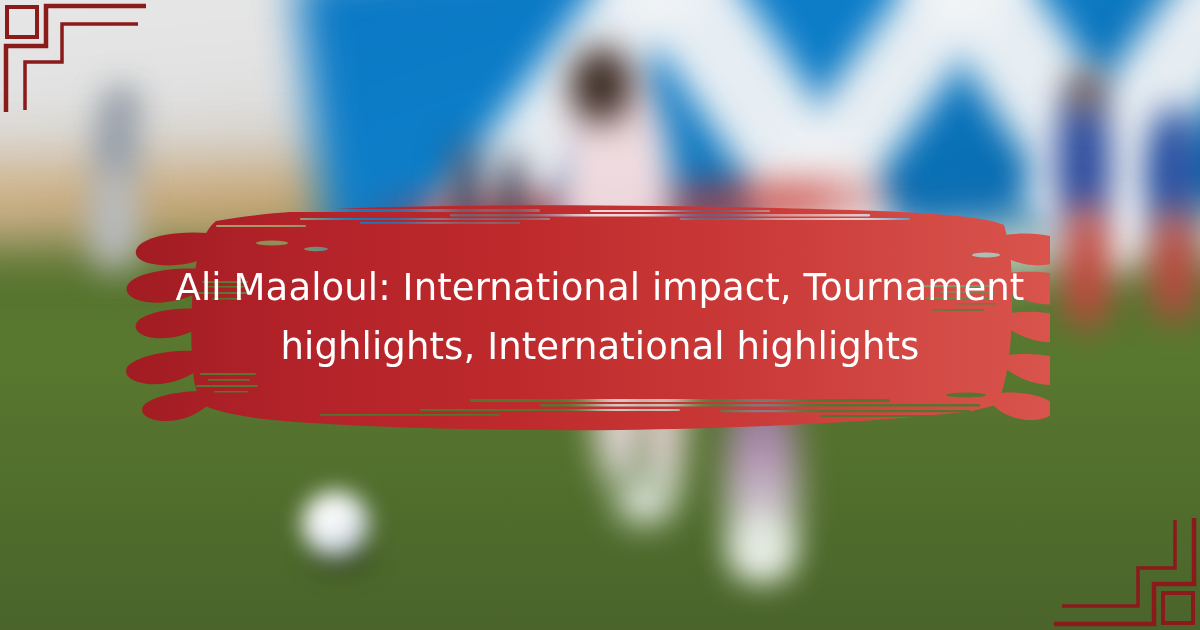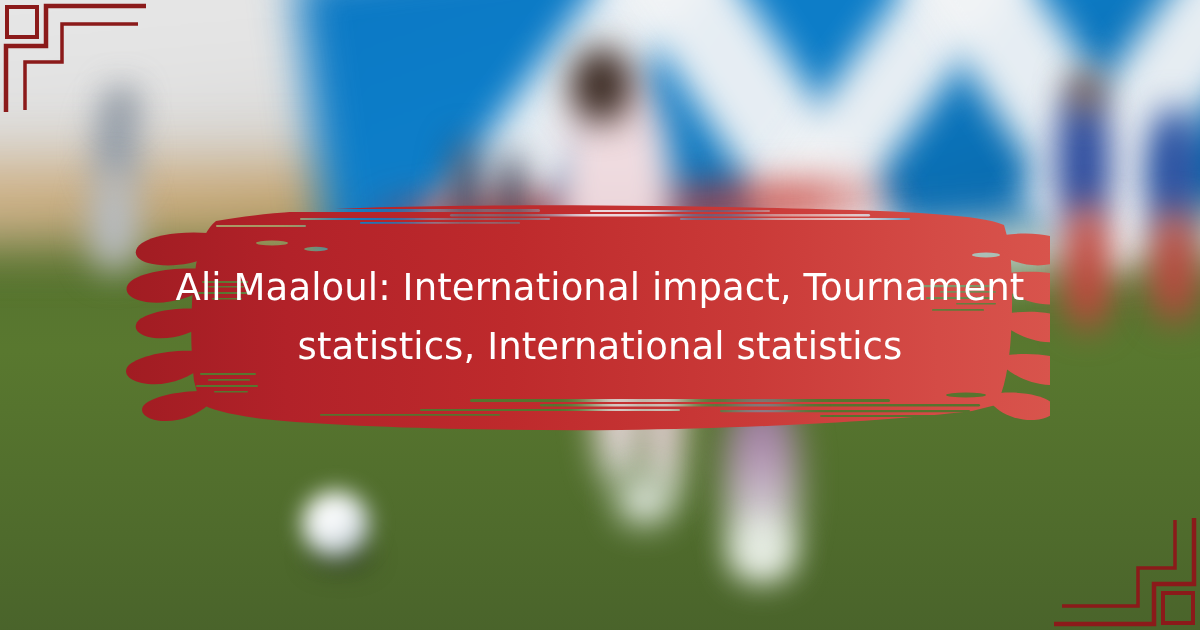--- a/index.html
+++ b/index.html
@@ -345,21 +345,21 @@
             <ellipse cx="866" cy="70" rx="14" ry="2.4"></ellipse>
             <ellipse cx="846" cy="210" rx="20" ry="2.6"></ellipse>
           </g>
         </mask>
       </defs>
 
       <rect x="0" y="0" width="930" height="270" fill="url(#redGrad)" mask="url(#brushMask)"></rect>
     </svg>
   </div>
 
-  <div class="title">Ali Maaloul: International impact, Tournament statistics, International statistics</div>
+  <div class="title">Ali Maaloul: International impact, Tournament highlights, International highlights</div>
 
   <div class="corner corner-tl">
     <svg width="160" height="160" viewBox="0 0 160 160" xmlns="http://www.w3.org/2000/svg">
       <g fill="none" stroke="#8B1A1A" stroke-width="4">
 
         <rect x="7" y="7" width="30" height="30"></rect>
 
         <path d="M 6,112 L 6,46 L 46,46 L 46,6 L 146,6" stroke-width="4.5"></path>
 
         <path d="M 25,110 L 25,62 L 62,62 L 62,24 L 138,24" stroke-width="3.5"></path>

